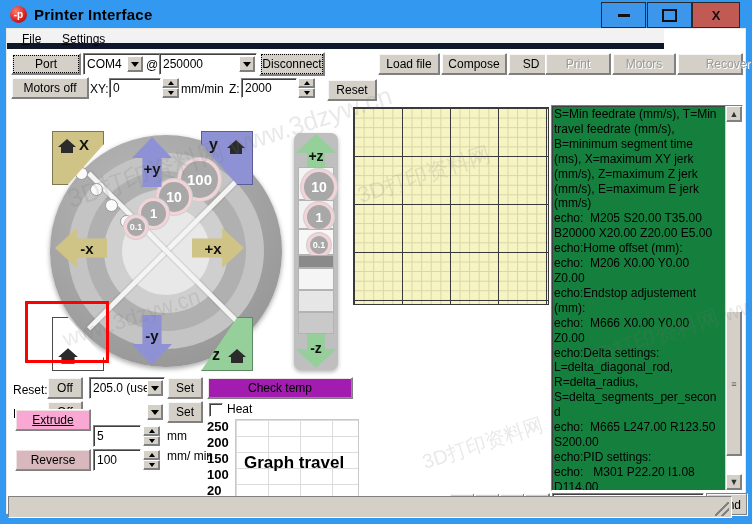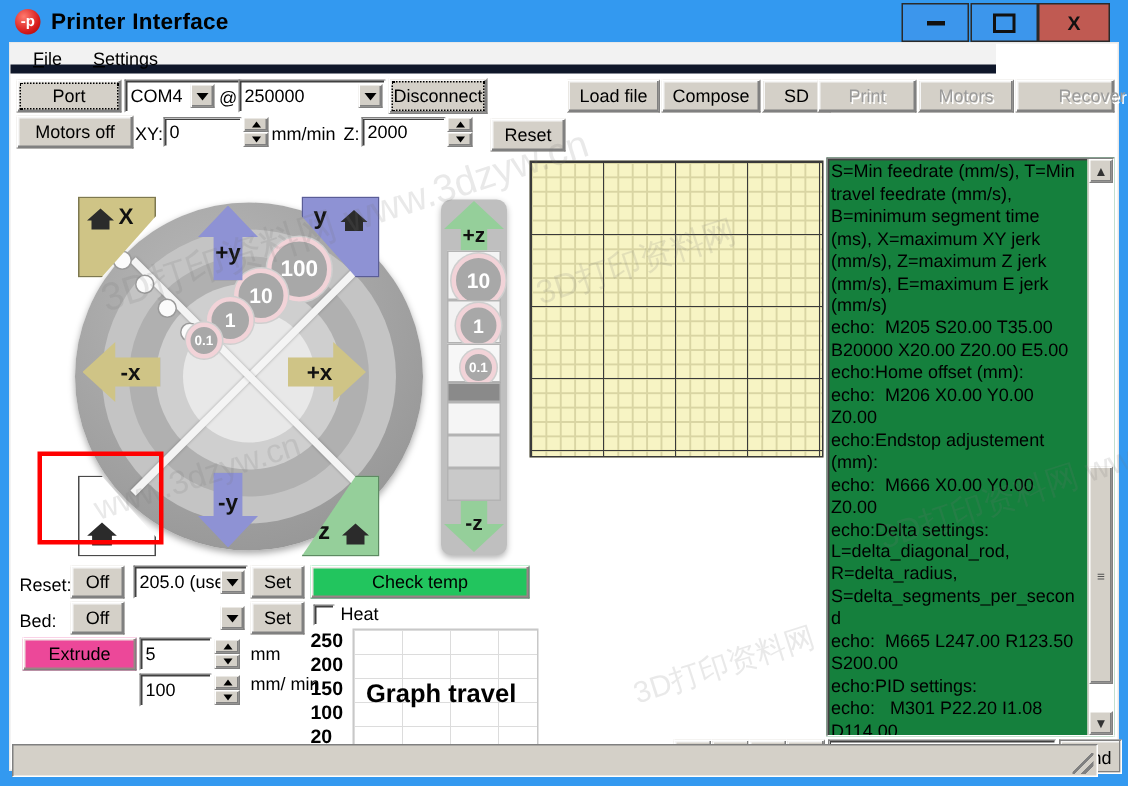--- a/index.html
+++ b/index.html
@@ -410,40 +410,42 @@
       </div>
     <div class="btn" style="left:160px;top:348px;width:36px;height:22px;">Set</div>
 
     <div class="lbl" style="left:6px;top:378px;">Bed:</div>
     <div class="btn" style="left:40px;top:372px;width:36px;height:22px;">Off</div>
     <div class="ddbtn" style="left:140px;top:375px;width:16px;height:16px;">
         <i class="arrow-d"></i>
       </div>
     <div class="btn" style="left:160px;top:372px;width:36px;height:22px;">Set</div>
 
-    <div class="btn" style="left:200px;top:348px;width:146px;height:22px;background:#22c55e;
+    <div class="btn" style="left:200px;top:348px;width:146px;height:22px;background:#a21caf;
                             box-shadow:inset -1px -1px 0 #9a8585, inset 1px 1px 0 #efe2e2;">Check temp</div>
 
     <div style="position:absolute;left:202px;top:374px;width:12px;height:12px;background:#fff;
                 border:1px solid;border-color:#808080 #ffffff #ffffff #808080;box-shadow:inset 1px 1px 0 #404040;"></div>
     <div class="lbl" style="left:220px;top:373px;">Heat</div>
 
-    <div class="btn" style="left:8px;top:396px;width:76px;height:22px;background:#ec4899;
-                            box-shadow:inset -1px -1px 0 #9a8585, inset 1px 1px 0 #efe2e2;">Extrude</div>
+    <div class="btn" style="left:8px;top:380px;width:76px;height:22px;background:#f9a8d4;
+                            box-shadow:inset -1px -1px 0 #9a8585, inset 1px 1px 0 #efe2e2;text-decoration:underline;">Extrude</div>
     <div class="field" style="left:86px;top:396px;width:48px;height:22px;">5</div>
     <div class="spin" style="left:136px;top:397px;">
       <div class="up">
           <i class="arrow-u"></i>
         </div>
       <div class="dn">
           <i class="arrow-dn"></i>
         </div>
     </div>
     <div class="lbl" style="left:160px;top:400px;">mm</div>
 
+    <div class="btn" style="left:8px;top:420px;width:76px;height:22px;background:#d8b8bc;
+                            box-shadow:inset -1px -1px 0 #9a8585, inset 1px 1px 0 #efe2e2;">Reverse</div>
     <div class="field" style="left:86px;top:420px;width:48px;height:22px;">100</div>
     <div class="spin" style="left:136px;top:421px;">
       <div class="up">
           <i class="arrow-u"></i>
         </div>
       <div class="dn">
           <i class="arrow-dn"></i>
         </div>
     </div>
     <div class="lbl" style="left:160px;top:421px;line-height:13px;">mm/ min</div>

